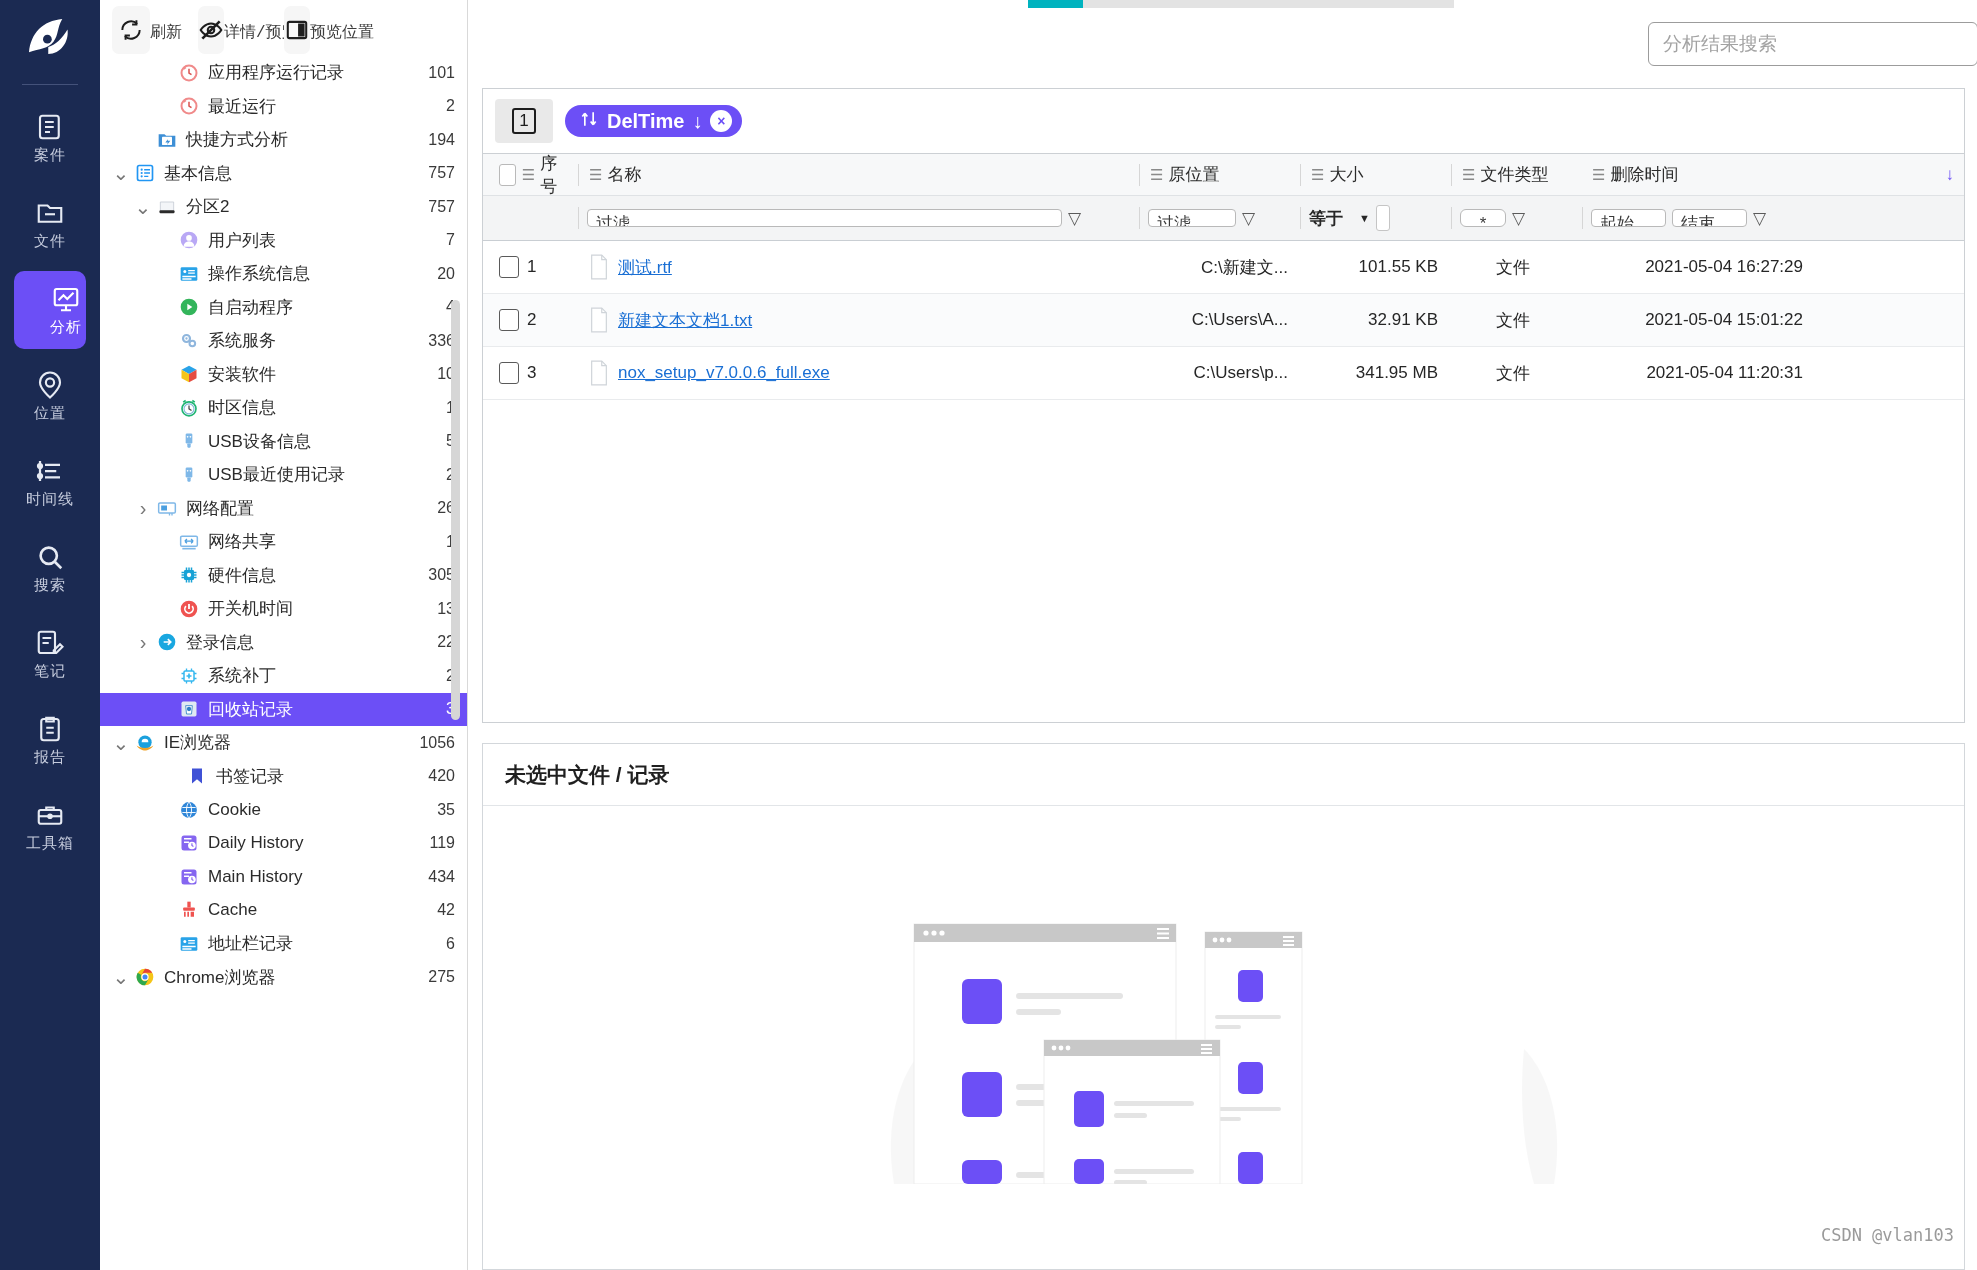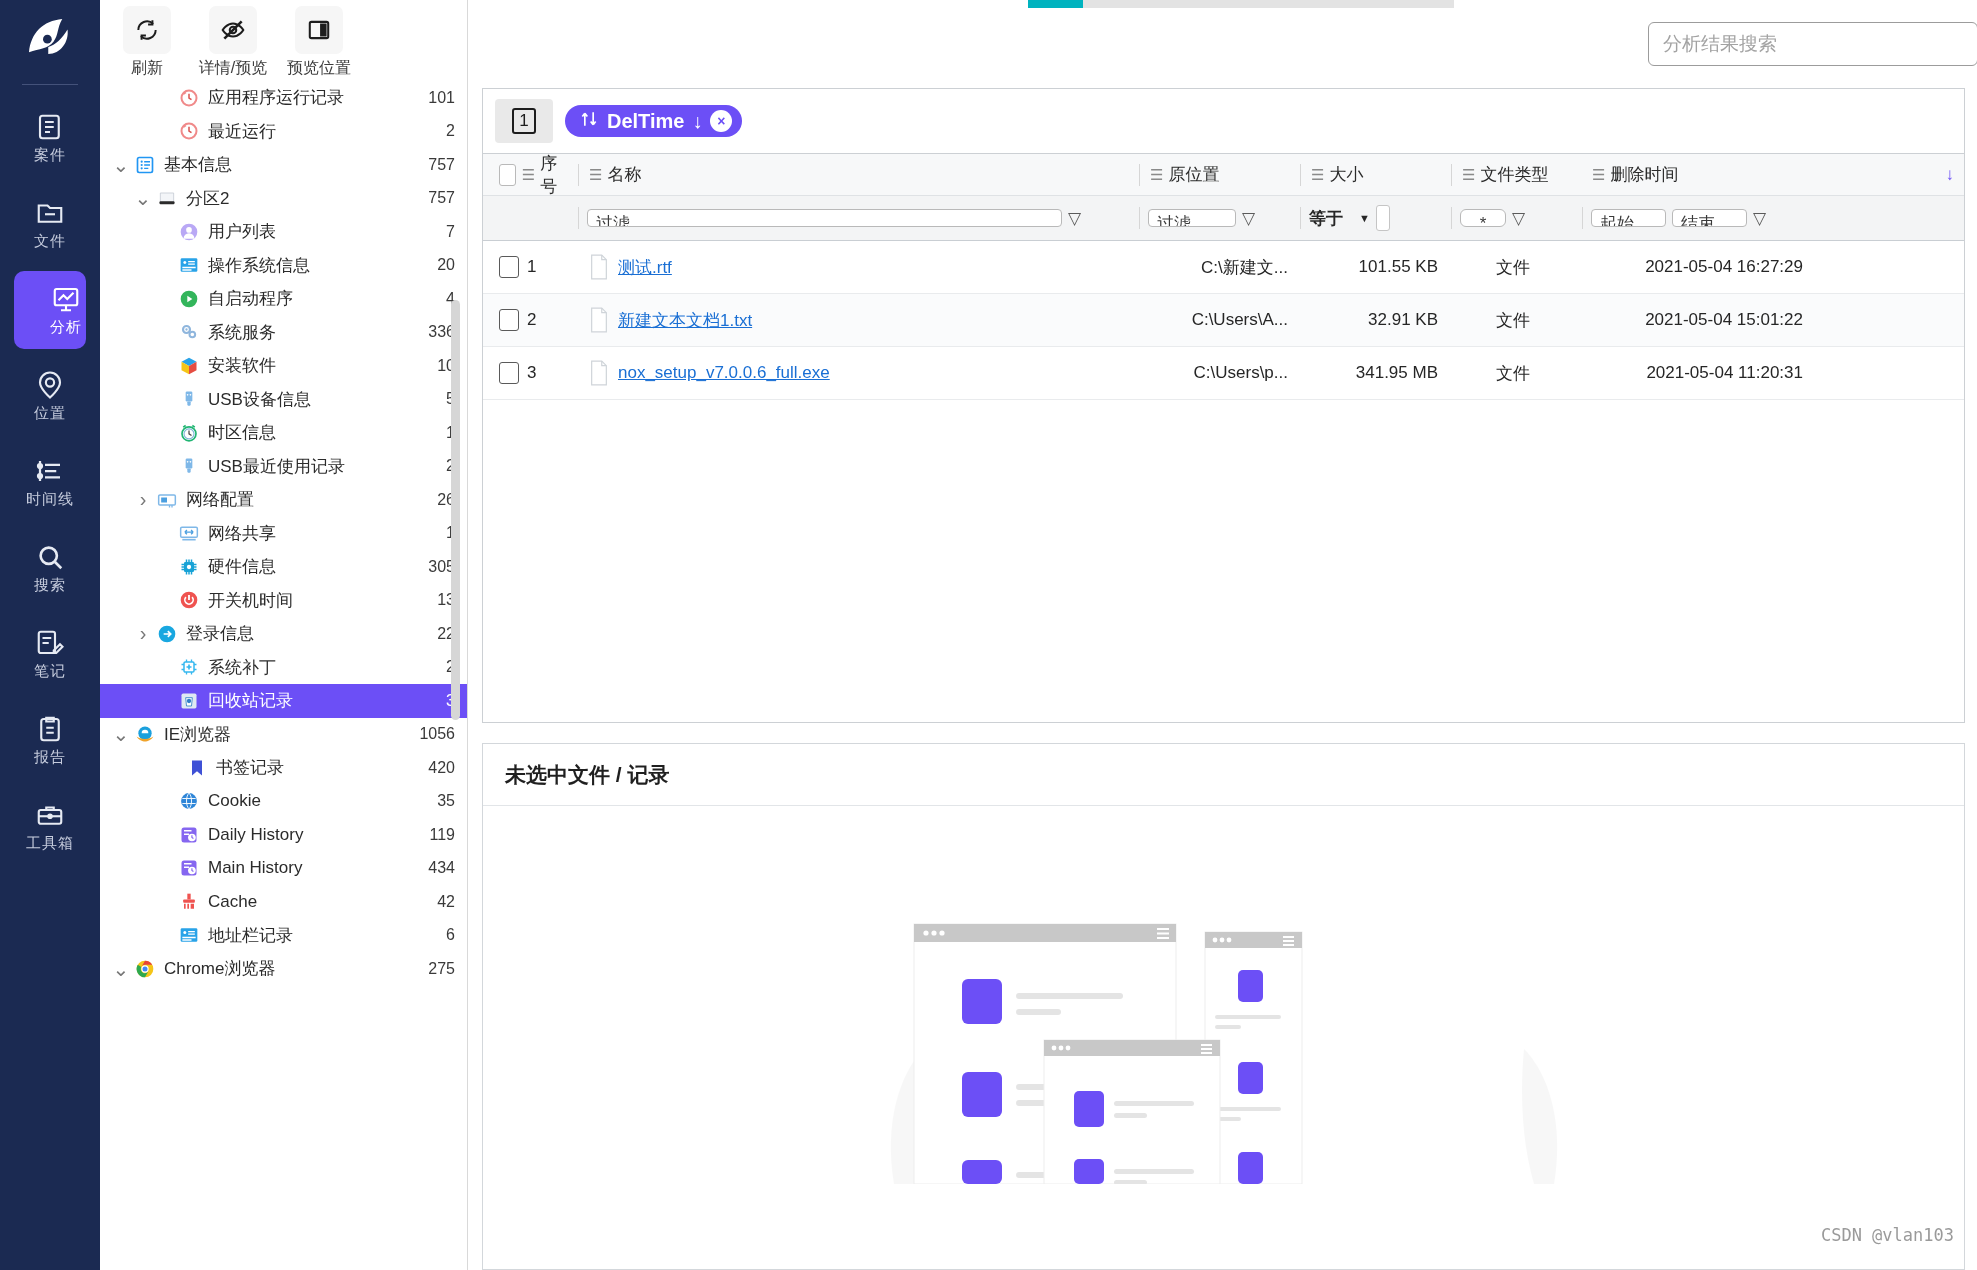--- a/index.html
+++ b/index.html
@@ -29,21 +29,21 @@
   .rail-label { font-size:15px; color:#c6ccdd; letter-spacing:1px; }
   .rail-item.active .rail-label { color:#fff; }
 
   
   .treecol {
     width:368px; flex:0 0 368px; background:#fff;
     border-right:1px solid #d9d9d9; display:flex; flex-direction:column;
     position:relative;
   }
   .toolbar { display:flex; padding:6px 12px 0 12px; gap:16px; }
-  .tbtn { display:flex; flex-direction:column; align-items:center; width:70px; cursor:pointer;}
+  .tbtn { display:flex; flex-direction:row; align-items:center; width:70px; cursor:pointer;font-family:Liberation Mono, monospace;}
   .tbtn .sq {
     width:48px; height:48px; border-radius:7px; background:#f6f6f6;
     display:flex; align-items:center; justify-content:center;
   }
   .tbtn .cap { font-size:16px; color:#3c3c3c; margin-top:4px; white-space:nowrap;}
 
   .tree { flex:1; overflow:hidden; padding-top:2px; position:relative;}
   .node {
     display:flex; align-items:center; height:33.5px; font-size:17px;
     color:#2b2b2b; cursor:pointer; padding-right:12px;
@@ -328,20 +328,32 @@
           <span class="ico">
             <svg viewBox="0 0 24 24">
               <circle cx="12" cy="12" r="9" fill="none" stroke="#f08a8a" stroke-width="2.4"></circle>
               <path d="M12 7v5l3 2" stroke="#d9534f" stroke-width="1.8" fill="none"></path>
               <path d="M6 4l3 2-3 2z" fill="#f08a8a"></path>
             </svg>
           </span>
           <span class="lbl">最近运行</span>
           <span class="cnt">2</span>
         </div>
+        <div class="node" style="padding-left: 32px;">
+          <span class="caret"></span>
+          <span class="ico">
+            <svg viewBox="0 0 24 24">
+              <path d="M2 5h7l2 2h11v13H2z" fill="#3d8fd6"></path>
+              <rect x="6" y="8" width="12" height="10" rx="1" fill="#fff"></rect>
+              <path d="M13 11l-3 4h3l-1 3 4-5h-3z" fill="#3d8fd6"></path>
+            </svg>
+          </span>
+          <span class="lbl">快捷方式分析</span>
+          <span class="cnt">194</span>
+        </div>
         <div class="node" style="padding-left: 10px;">
           <span class="caret" style="font-size: 20px;">⌄</span>
           <span class="ico">
             <svg viewBox="0 0 24 24">
               <rect x="3" y="3" width="18" height="18" rx="2" fill="none" stroke="#2196f3" stroke-width="2"></rect>
               <circle cx="8" cy="8" r="1.3" fill="#2196f3"></circle>
               <circle cx="8" cy="12" r="1.3" fill="#2196f3"></circle>
               <circle cx="8" cy="16" r="1.3" fill="#2196f3"></circle>
               <path d="M11 8h7M11 12h7M11 16h5" stroke="#2196f3" stroke-width="1.7"></path>
             </svg>
@@ -416,41 +428,41 @@
               <path d="M21 7v10l-9 5V12z" fill="#e54d42"></path>
             </svg>
           </span>
           <span class="lbl">安装软件</span>
           <span class="cnt">10</span>
         </div>
         <div class="node" style="padding-left: 54px;">
           <span class="caret"></span>
           <span class="ico">
             <svg viewBox="0 0 24 24">
+              <circle cx="12" cy="13" r="8.4" fill="none" stroke="#21b573" stroke-width="2"></circle>
+              <circle cx="12" cy="13" r="6" fill="none" stroke="#7fb4d8" stroke-width="1.3"></circle>
+              <path d="M12 9v4l3 2" stroke="#4a4a4a" stroke-width="1.5" fill="none"></path>
+              <path d="M5 5l3-2M19 5l-3-2" stroke="#21b573" stroke-width="2"></path>
+            </svg>
+          </span>
+          <span class="lbl">时区信息</span>
+          <span class="cnt">1</span>
+        </div>
+        <div class="node" style="padding-left: 54px;">
+          <span class="caret"></span>
+          <span class="ico">
+            <svg viewBox="0 0 24 24">
               <rect x="8" y="3" width="8" height="12" rx="1.5" fill="#7fb8e8"></rect>
               <rect x="10" y="15" width="4" height="5" rx="1" fill="#7fb8e8"></rect>
               <circle cx="10.3" cy="7" r="1" fill="#fff"></circle>
               <circle cx="13.7" cy="7" r="1" fill="#fff"></circle>
             </svg>
           </span>
           <span class="lbl">USB设备信息</span>
           <span class="cnt">5</span>
-        </div>
-        <div class="node" style="padding-left: 54px;">
-          <span class="caret"></span>
-          <span class="ico">
-            <svg viewBox="0 0 24 24">
-              <circle cx="12" cy="13" r="8.4" fill="none" stroke="#21b573" stroke-width="2"></circle>
-              <circle cx="12" cy="13" r="6" fill="none" stroke="#7fb4d8" stroke-width="1.3"></circle>
-              <path d="M12 9v4l3 2" stroke="#4a4a4a" stroke-width="1.5" fill="none"></path>
-              <path d="M5 5l3-2M19 5l-3-2" stroke="#21b573" stroke-width="2"></path>
-            </svg>
-          </span>
-          <span class="lbl">时区信息</span>
-          <span class="cnt">1</span>
         </div>
         <div class="node" style="padding-left: 54px;">
           <span class="caret"></span>
           <span class="ico">
             <svg viewBox="0 0 24 24">
               <rect x="8" y="3" width="8" height="12" rx="1.5" fill="#7fb8e8"></rect>
               <rect x="10" y="15" width="4" height="5" rx="1" fill="#7fb8e8"></rect>
               <circle cx="10.3" cy="7" r="1" fill="#fff"></circle>
               <circle cx="13.7" cy="7" r="1" fill="#fff"></circle>
             </svg>

